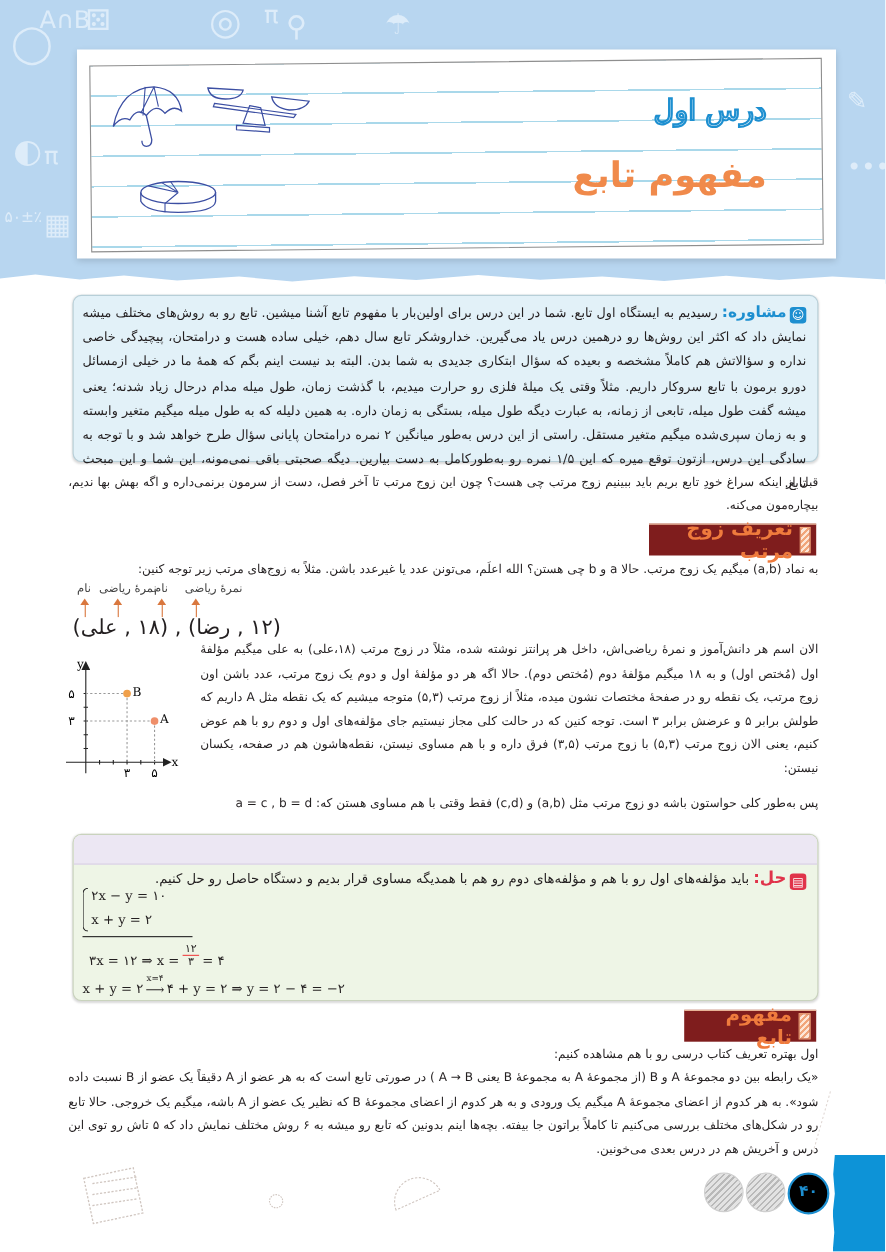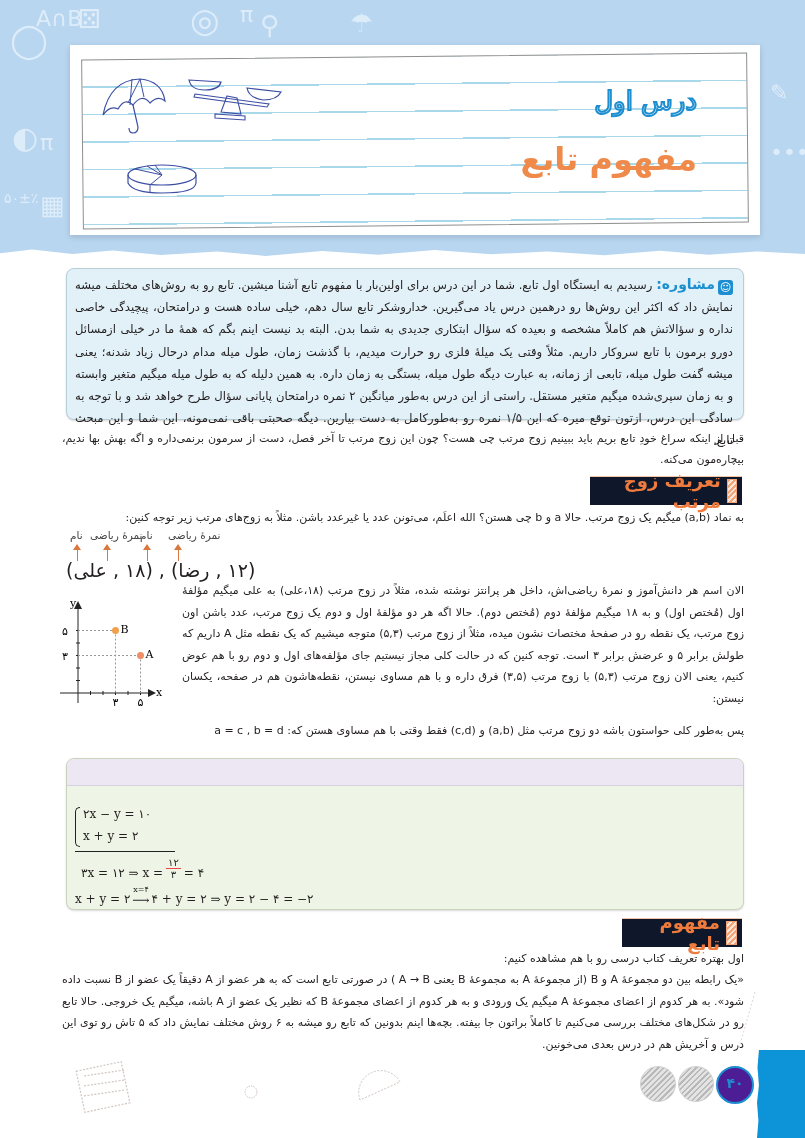--- a/index.html
+++ b/index.html
@@ -21,21 +21,21 @@
 
   .content { position:absolute; left:62px; width:682px; direction:rtl; text-align:justify; font-size:11px; line-height:21px; }
   .advice { position:absolute; left:66px; top:268px; width:676px; height:150px; background:#e2f1f8;
           border:1px solid #b7cfd8; border-radius:8px; box-shadow:0 1px 2px rgba(0,0,0,.15); }
   .advice-text { position:absolute; left:8px; right:10px; top:4px; direction:rtl; text-align:justify;
           font-size:11.6px; line-height:22.2px; }
   .advice-label { color:#1d8fd0; font-weight:bold; font-size:14px; }
   .icon-sq { display:inline-block; width:15px; height:15px; border-radius:3px; vertical-align:-2px; margin-left:3px; color:#fff;
           font-size:11px; line-height:15px; text-align:center; }
 
-  .sec-head { position:absolute; height:28px; background:#0f172a; border-top:1px solid #f4c5a6;
+  .sec-head { position:absolute; height:28px; background:#7f1d1d; border-top:1px solid #f4c5a6;
           direction:rtl; display:flex; align-items:center; }
   .sec-head .stripe { width:10px; height:22px; margin:0 5px 0 6px;
           background:repeating-linear-gradient(135deg,#f1a57a 0,#f1a57a 2px,#fde6d7 2px,#fde6d7 4px); border:1px solid #f1a57a; }
   .sec-head .lbl { color:#ef7b3d; font-weight:bold; font-size:18px; padding-left:8px; }
 
   .arrow-lbl { position:absolute; font-size:10.5px; color:#444; direction:rtl; }
   .up-arrow { position:absolute; width:1px; height:14px; background:#d9773e; }
   .up-arrow::before { content:""; position:absolute; left:-4px; top:-3px; border-left:4.5px solid transparent;
           border-right:4.5px solid transparent; border-bottom:6px solid #d9773e; }
   .pairs { position:absolute; font-size:19px; direction:rtl; }
@@ -43,21 +43,21 @@
   .example { position:absolute; left:66px; top:758px; width:676px; height:150px; background:#eef5e6;
           border:1px solid #c9d3bd; border-radius:8px; box-shadow:0 1px 2px rgba(0,0,0,.15); overflow:hidden; }
   .example-top { position:absolute; left:0; right:0; top:0; height:26px; background:#ece7f3; border-bottom:1px solid #d7d0e3; }
   .ex-line { position:absolute; right:10px; direction:rtl; font-size:12px; }
   .ex-label { color:#8b4da8; font-weight:bold; font-size:15px; }
   .sol-label { color:#e0334a; font-weight:bold; font-size:15px; }
   .math { position:absolute; font-family:"DejaVu Serif", serif; font-size:12px; direction:ltr; }
 
   .page-circle { position:absolute; width:34px; height:34px; border-radius:50%; }
   .hatch { background:repeating-linear-gradient(135deg,#b9b9b9 0,#b9b9b9 1.5px,#e3e3e3 1.5px,#e3e3e3 4px); border:1px solid #cfcfcf; }
-  .pagenum { border:2px solid #1d8fd0; color:#1d8fd0; font-weight:bold; font-size:14px; text-align:center; line-height:30px; background:#4c1d95; }
+  .pagenum { border:2px solid #1d8fd0; color:#1d8fd0; font-weight:bold; font-size:14px; text-align:center; line-height:30px; background:#000000; }
   .blue-tab { position:absolute; left:757px; top:1050px; width:48px; height:88px; background:#0d93d7;
           clip-path: polygon(4% 0,100% 0,100% 100%,0 100%,3% 80%,0 60%,4% 40%,1% 20%); }
 </style>
 </head>
 <body>
 
 <div class="hdr-bg">
   <span class="hdr-doodle" style="left:36px;top:6px;">A∩B</span>
   <span class="hdr-doodle" style="left:10px;top:20px;font-size:34px;">◯</span>
   <span class="hdr-doodle" style="left:78px;top:4px;font-size:26px;">⚄</span>
@@ -159,20 +159,24 @@
       <line x1="28" x2="65.5" y1="33.5" y2="33.5" stroke="#999" stroke-dasharray="2 2"></line>
       <circle cx="65.5" cy="33.5" r="3.5" fill="#f0a04b"></circle>
       <text x="70.5" y="35.5" font-size="11" font-family="DejaVu Serif, serif">B</text>
     </g>
 </svg>
 
 <div class="content" style="top:720px;">پس به‌طور کلی حواستون باشه دو زوج مرتب مثل (a,b) و (c,d) فقط وقتی با هم مساوی هستن که: a = c , b = d</div>
 
 <div class="example">
   <div class="example-top"></div>
+  <div class="ex-line" style="top:30px;">
+    <span class="icon-sq" style="background:#e0334a;">▤</span><span class="sol-label">حل:</span>
+    <span>باید مؤلفه‌های اول رو با هم و مؤلفه‌های دوم رو هم با همدیگه مساوی قرار بدیم و دستگاه حاصل رو حل کنیم.</span>
+  </div>
   <div style="position:absolute;left:8px;top:48px;width:4px;height:38px;border:1px solid #222;border-right:none;border-radius:6px 0 0 6px;"></div>
   <div class="math" style="left:16px;top:48px;">۲x − y = ۱۰</div>
   <div class="math" style="left:16px;top:70px;">x + y = ۲</div>
   <div style="position:absolute;left:8px;top:92px;width:100px;height:1px;background:#222;"></div>
   <div class="math" style="left:14px;top:98px;display:flex;align-items:flex-end;gap:3px;">
     <span>۳x = ۱۲ ⇒ x =</span>
     <span style="display:inline-flex;flex-direction:column;align-items:center;font-size:10px;line-height:11px;">
       <span style="border-bottom:1px solid #ef4444;padding:0 2px;">۱۲</span>
       <span>۳</span>
     </span>

